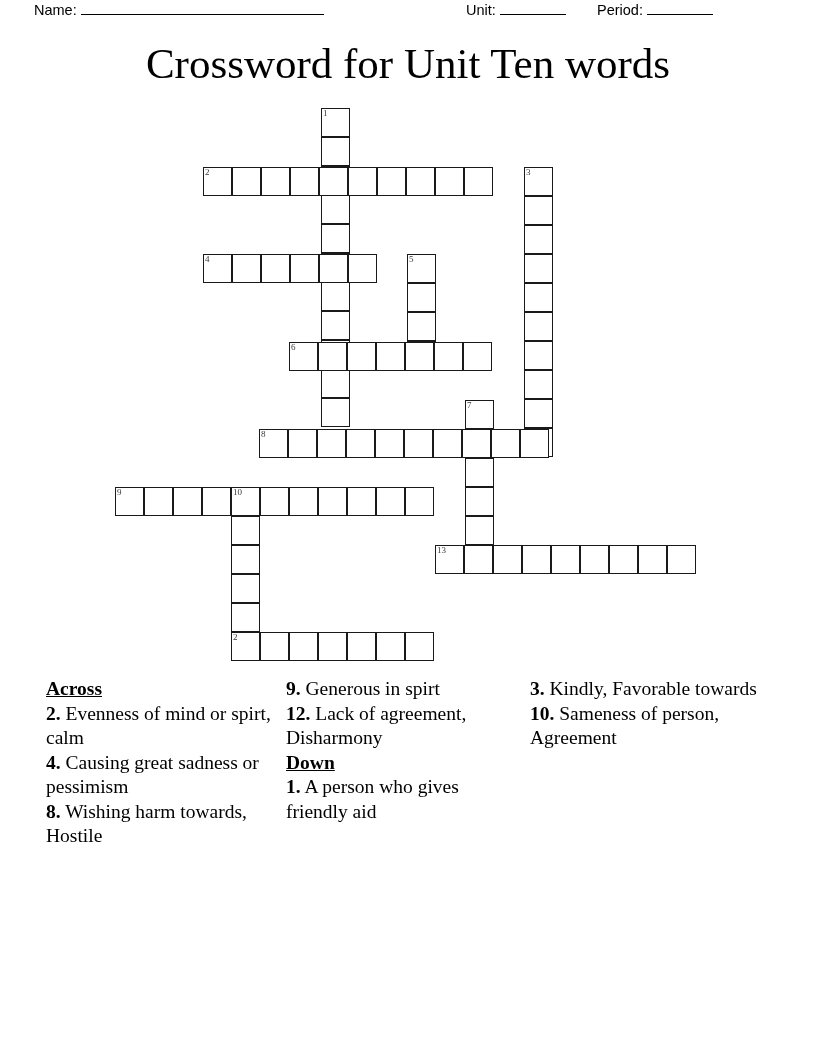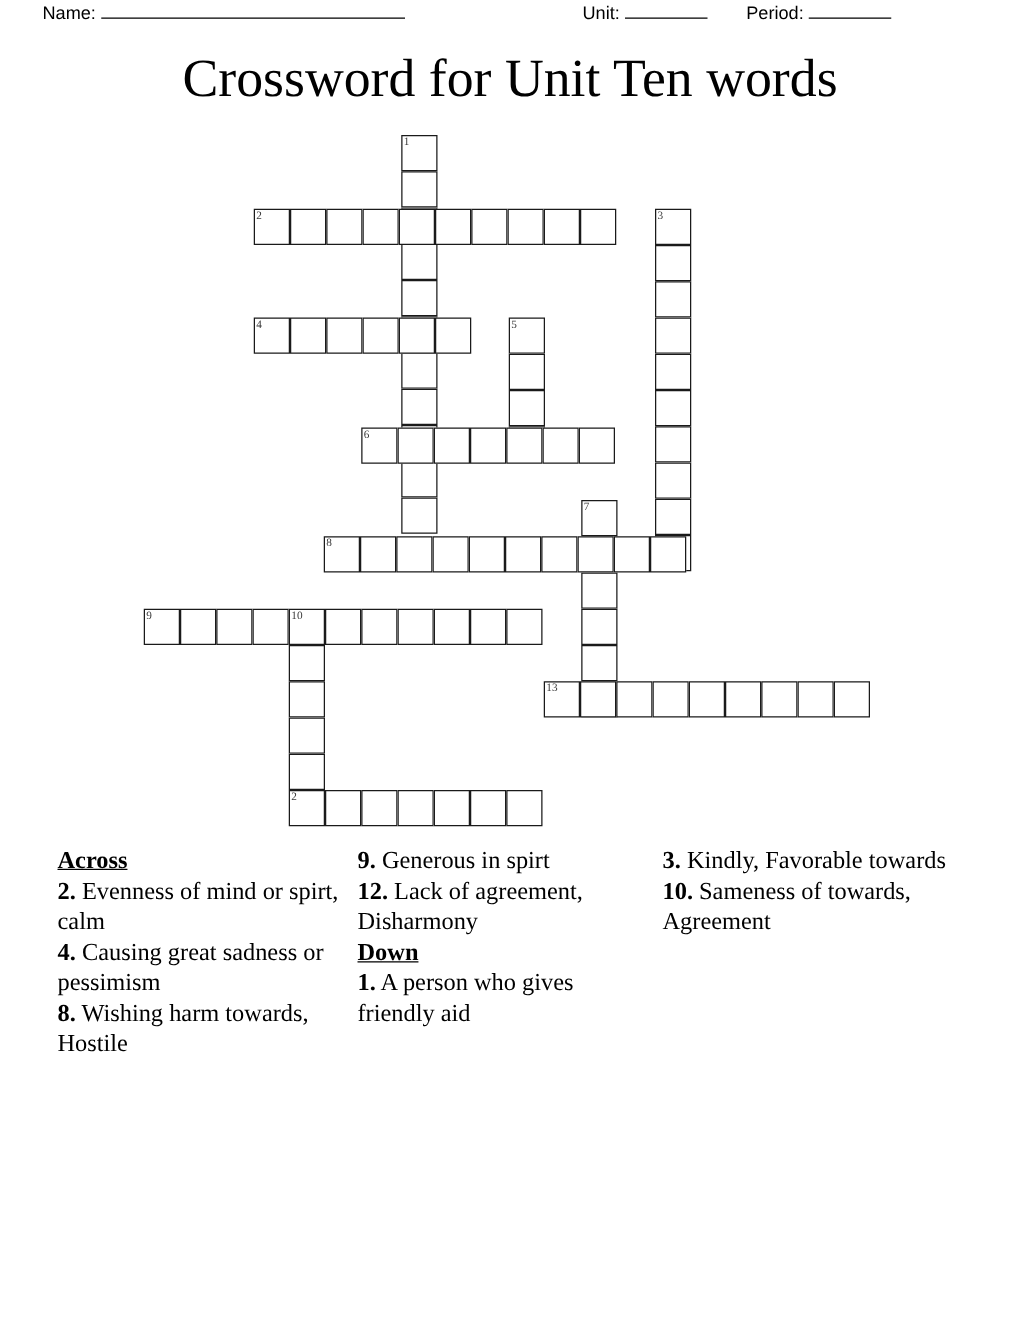--- a/index.html
+++ b/index.html
@@ -260,17 +260,17 @@
         <div class="clue"><span class="cnum">8.</span><span class="ctext"> Wishing harm towards, Hostile</span></div>
       </div>
     <div class="clue-col" id="col-2">
         <div class="clue"><span class="cnum">9.</span><span class="ctext"> Generous in spirt</span></div>
         <div class="clue"><span class="cnum">12.</span><span class="ctext"> Lack of agreement, Disharmony</span></div>
         <div class="clue-heading">Down</div>
         <div class="clue"><span class="cnum">1.</span><span class="ctext"> A person who gives friendly aid</span></div>
       </div>
     <div class="clue-col" id="col-3">
         <div class="clue"><span class="cnum">3.</span><span class="ctext"> Kindly, Favorable towards</span></div>
-        <div class="clue"><span class="cnum">10.</span><span class="ctext"> Sameness of towards, Agreement</span></div>
+        <div class="clue"><span class="cnum">10.</span><span class="ctext"> Sameness of person, Agreement</span></div>
       </div>
   </div>
 
 </div>
 
 </body></html>

